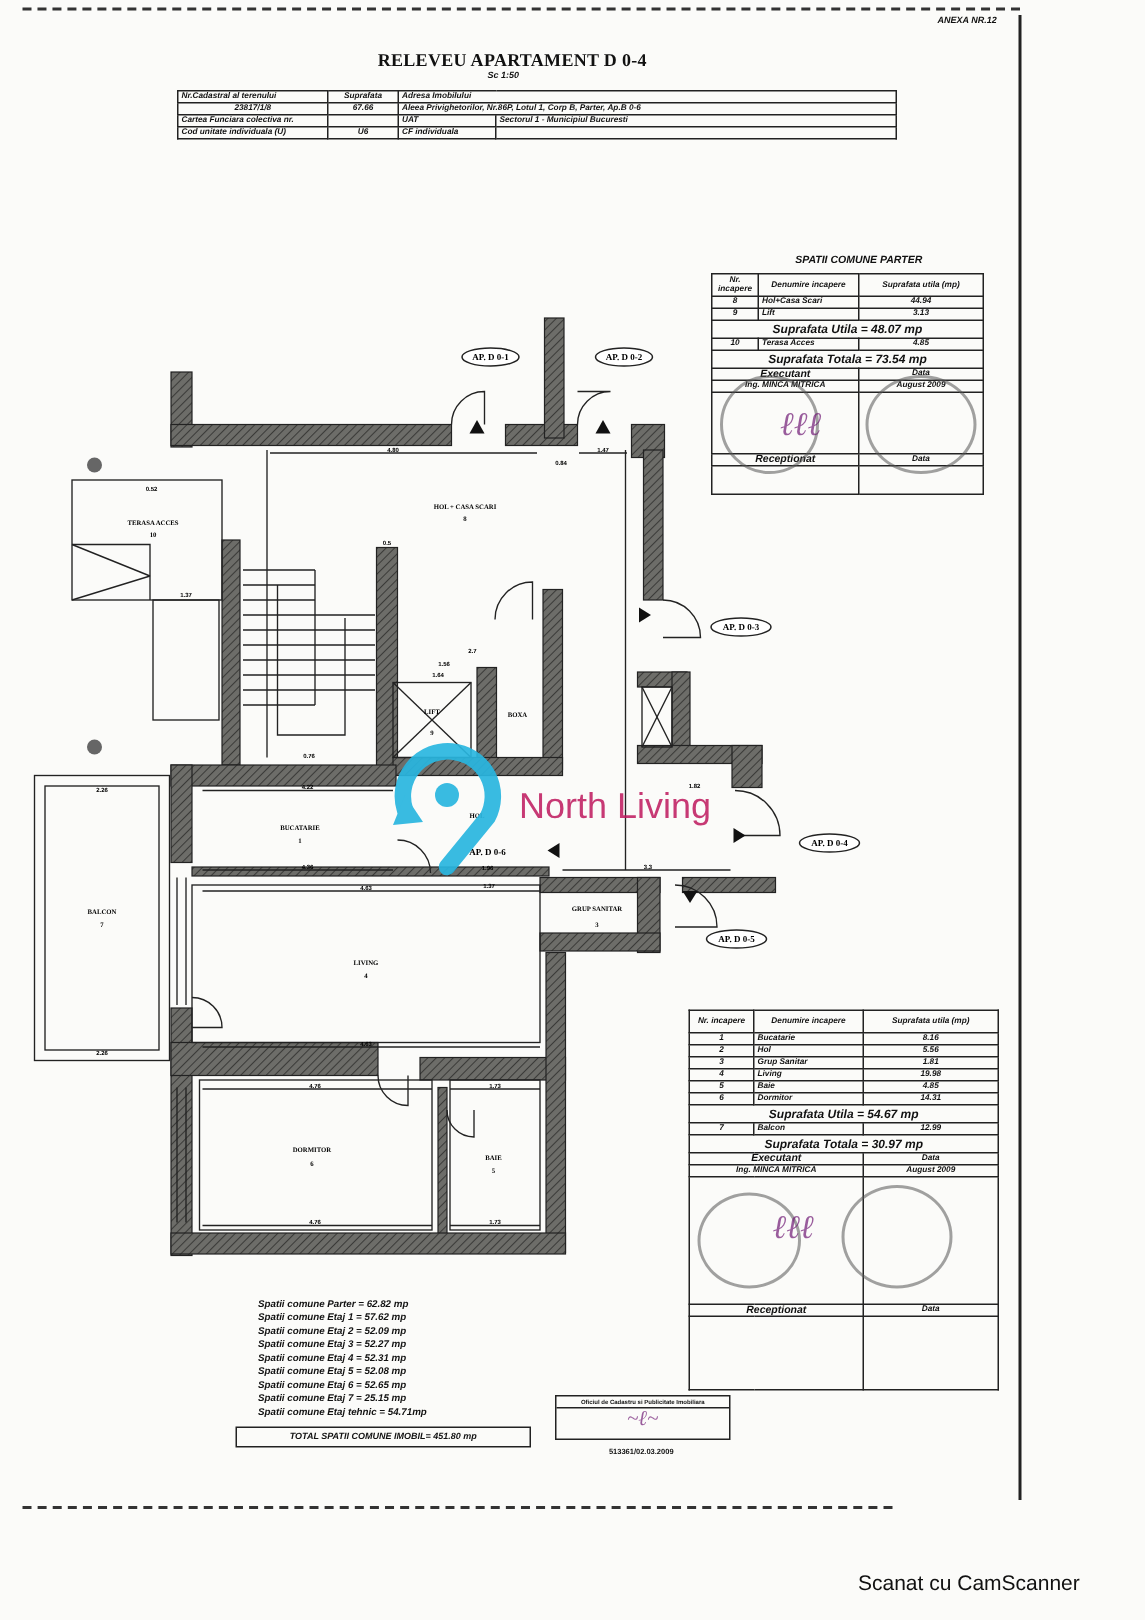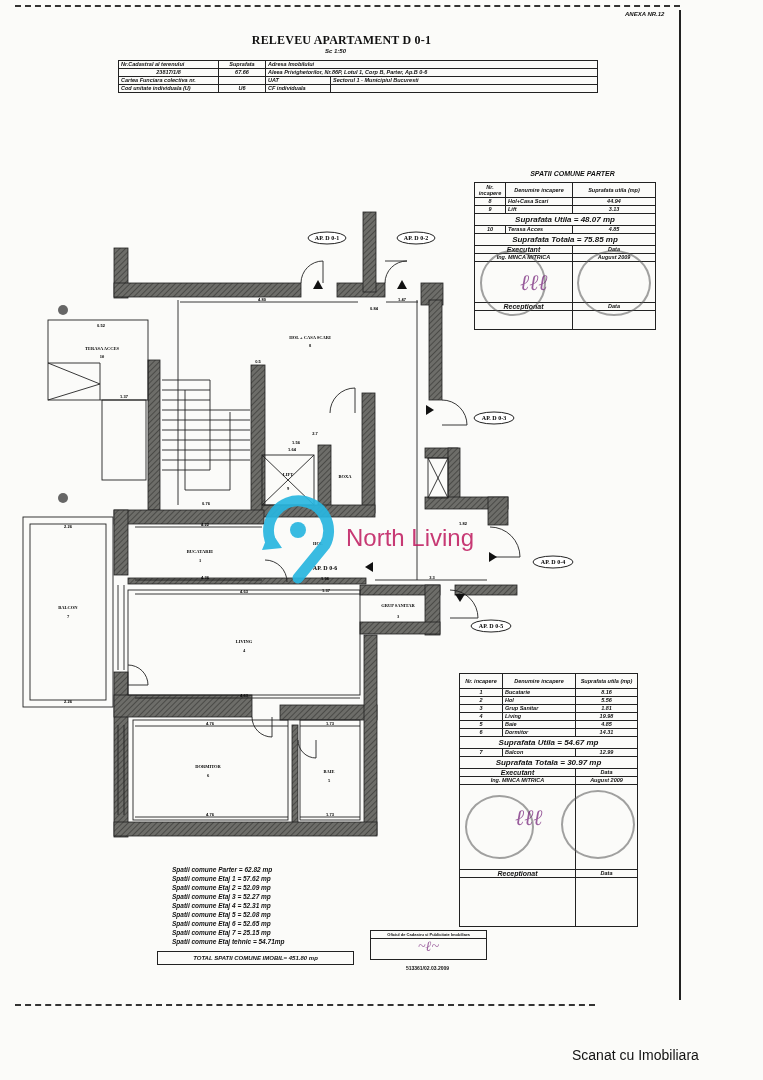--- a/index.html
+++ b/index.html
@@ -33,21 +33,21 @@
   .sig { font:italic 22px "Liberation Serif", serif; color:#701a75; opacity:0.7; }
 </style>
 </head>
 <body>
 
 <div class="abs frame-top"></div>
 <div class="abs frame-right"></div>
 <div class="abs frame-bottom"></div>
 
 <div class="abs annex">ANEXA NR.12</div>
-<div class="abs title"><span>RELEVEU APARTAMENT D 0-1</span></div>
+<div class="abs title"><span>RELEVEU APARTAMENT D 0-4</span></div>
 <div class="abs scale"><span>Sc 1:50</span></div>
 
 <table class="abs t" style="left:118px; top:60px; width:480px; border:1.5px solid #222;">
   <tbody>
       <tr>
     <td style="width:95px">Nr.Cadastral al terenului</td>
     <td style="width:42px" class="center">Suprafata</td>
     <td colspan="2">Adresa Imobilului</td>
   </tr>
   <tr>
@@ -90,21 +90,21 @@
       </tr>
   <tr>
         <td colspan="3" class="sum">Suprafata Utila = 48.07 mp</td>
       </tr>
   <tr>
         <td class="center">10</td>
         <td>Terasa Acces</td>
         <td class="center">4.85</td>
       </tr>
   <tr>
-        <td colspan="3" class="sum">Suprafata Totala = 75.85 mp</td>
+        <td colspan="3" class="sum">Suprafata Totala = 73.54 mp</td>
       </tr>
   <tr>
         <td colspan="2" class="center cap">Executant</td>
         <td class="center">Data</td>
       </tr>
   <tr>
         <td colspan="2" class="center">Ing. MINCA MITRICA</td>
         <td class="center">August 2009</td>
       </tr>
   <tr>
@@ -118,21 +118,21 @@
   <tr>
         <td colspan="2" style="height:18px"></td>
         <td></td>
       </tr>
 </tbody>
   </table>
 <div class="abs stamp" style="left:480px; top:250px; width:62px; height:62px;"></div>
 <div class="abs stamp" style="left:577px; top:250px; width:70px; height:62px;"></div>
 <div class="abs sig" style="left:520px; top:270px;">ℓℓℓ</div>
 
-<table class="abs t" style="left:459px; top:673px; width:179px; border:1.5px solid #222;">
+<table class="abs t" style="left:459px; top:673px; width:207px; border:1.5px solid #222;">
   <tbody>
       <tr>
     <td class="center" style="width:38px;height:14px;white-space:normal;line-height:6px">Nr. incapere</td>
     <td class="center" style="width:68px;white-space:normal;line-height:6px">Denumire incapere</td>
     <td class="center" style="white-space:normal;line-height:6px">Suprafata utila (mp)</td>
   </tr>
   <tr>
         <td class="center">1</td>
         <td>Bucatarie</td>
         <td class="center">8.16</td>
@@ -413,13 +413,13 @@
   <div>Spatii comune Etaj tehnic = 54.71mp</div>
 </div>
 <div class="abs total-box">TOTAL SPATII COMUNE IMOBIL= 451.80 mp</div>
 
 <div class="abs notary">
   <div style="border-bottom:1px solid #222; padding:1px 0;">Oficiul de Cadastru si Publicitate Imobiliara</div>
   <div class="sig" style="font-size:14px; line-height:16px;">~ℓ~</div>
 </div>
 <div class="abs notary-num">513361/02.03.2009</div>
 
-<div class="abs footer">Scanat cu Imobiliara</div>
+<div class="abs footer">Scanat cu CamScanner</div>
 
 </body></html>

